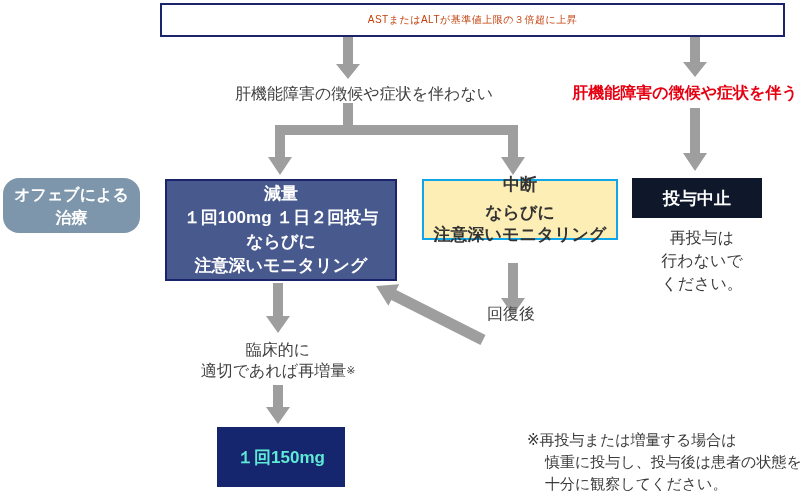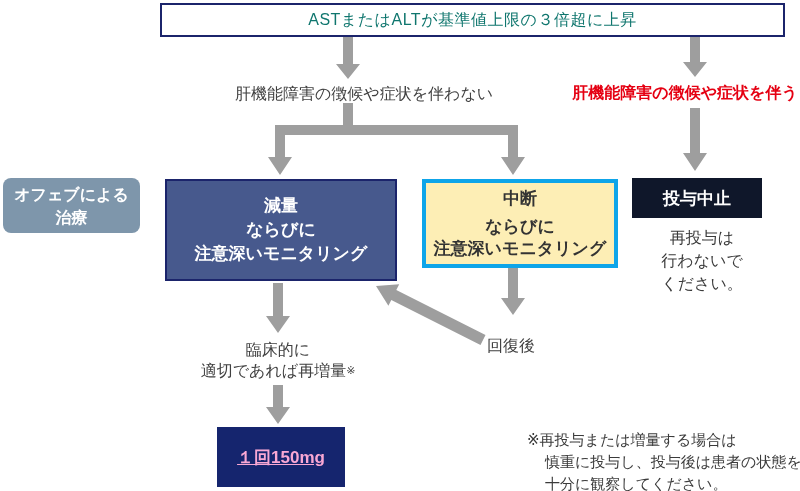--- a/index.html
+++ b/index.html
@@ -8,67 +8,67 @@
     font-family:"Liberation Sans","DejaVu Sans",sans-serif;
     background:#ffffff;
   }
   .abs{position:absolute;box-sizing:border-box;}
   #arrow-layer{position:absolute;left:0;top:0;width:800px;height:491px;pointer-events:none;}
 
   .top-box{
     left:160px;top:3px;width:625px;height:34px;
     background:#ffffff;border:2px solid #1b246b;
     display:flex;align-items:center;justify-content:center;
-    font-size:16px;color:#0f766e;letter-spacing:.5px;
+    font-size:10px;color:#c2410c;letter-spacing:.5px;
   }
   .gray-label{color:#404040;font-size:16px;text-align:center;line-height:21px;}
   .label-no-symptom{left:214px;top:83px;width:300px;}
   .label-symptom{
     left:565px;top:83px;width:240px;text-align:center;
     color:#e50012;font-weight:bold;font-size:16px;
   }
   .treatment-box{
     left:3px;top:178px;width:137px;height:55px;
-    background:#7e96ab;border-radius:8px;
+    background:#7e96ab;border-radius:16px;
     color:#ffffff;font-weight:bold;font-size:16px;
     display:flex;flex-direction:column;align-items:center;justify-content:center;
     line-height:23px;text-align:center;
   }
   .reduce-box{
     left:165px;top:179px;width:232px;height:102px;
     background:#47598d;border:2px solid #1b246b;
     color:#ffffff;font-weight:bold;font-size:17px;
     display:flex;flex-direction:column;align-items:center;justify-content:center;
     line-height:24px;text-align:center;
   }
   .interrupt-box{
-    left:422px;top:179px;width:196px;height:89px;
-    background:#fdeeb5;border:4px solid #0ea5e9;
+    left:422px;top:179px;width:196px;height:61px;
+    background:#fdeeb5;border:2px solid #0ea5e9;
     color:#333333;font-weight:bold;font-size:17px;
     display:flex;flex-direction:column;align-items:center;justify-content:center;
     text-align:center;
   }
   .interrupt-box .b-line1{line-height:24px;margin-bottom:5px;}
   .interrupt-box .b-line{line-height:22px;}
   .discontinue-box{
     left:632px;top:178px;width:130px;height:40px;
     background:#0f172a;color:#ffffff;font-weight:bold;font-size:17px;
     display:flex;align-items:center;justify-content:center;
   }
   .discontinue-note{
     left:637px;top:226px;width:130px;
     color:#3a3a3a;font-size:16px;line-height:23px;text-align:center;
   }
   .reescalate-label{left:178px;top:339px;width:200px;}
-  .resume-label{left:487px;top:335px;width:120px;text-align:left;line-height:22px;}
+  .resume-label{left:487px;top:303px;width:120px;text-align:left;line-height:22px;}
   .full-dose-box{
     left:217px;top:427px;width:128px;height:60px;
-    background:#15256e;color:#f9a8d4;font-weight:bold;font-size:17px;
+    background:#15256e;color:#5eead4;font-weight:bold;font-size:17px;
     display:flex;flex-direction:column;align-items:center;justify-content:center;
-    line-height:25px;text-align:left;text-decoration:underline;
+    line-height:25px;text-align:left;
   }
   .footnote{
     left:527px;top:429px;width:275px;
     color:#3b3b3b;font-size:15px;line-height:22px;
     padding-left:18px;
   }
   .footnote .fn-first{margin-left:-18px;}
   .mark{font-size:11px;vertical-align:2px;}
 </style>
 </head>
@@ -99,20 +99,21 @@
   <div class="abs gray-label label-no-symptom">肝機能障害の徴候や症状を伴わない</div>
   <div class="abs label-symptom">肝機能障害の徴候や症状を伴う</div>
 
   <div class="abs treatment-box">
     <div>オフェブによる</div>
     <div>治療</div>
   </div>
 
   <div class="abs reduce-box">
     <div>減量</div>
+    <div>１回100mg １日２回投与</div>
     <div>ならびに</div>
     <div>注意深いモニタリング</div>
   </div>
 
   <div class="abs interrupt-box">
     <div class="b-line1">中断</div>
     <div class="b-line">ならびに</div>
     <div class="b-line">注意深いモニタリング</div>
   </div>
 

